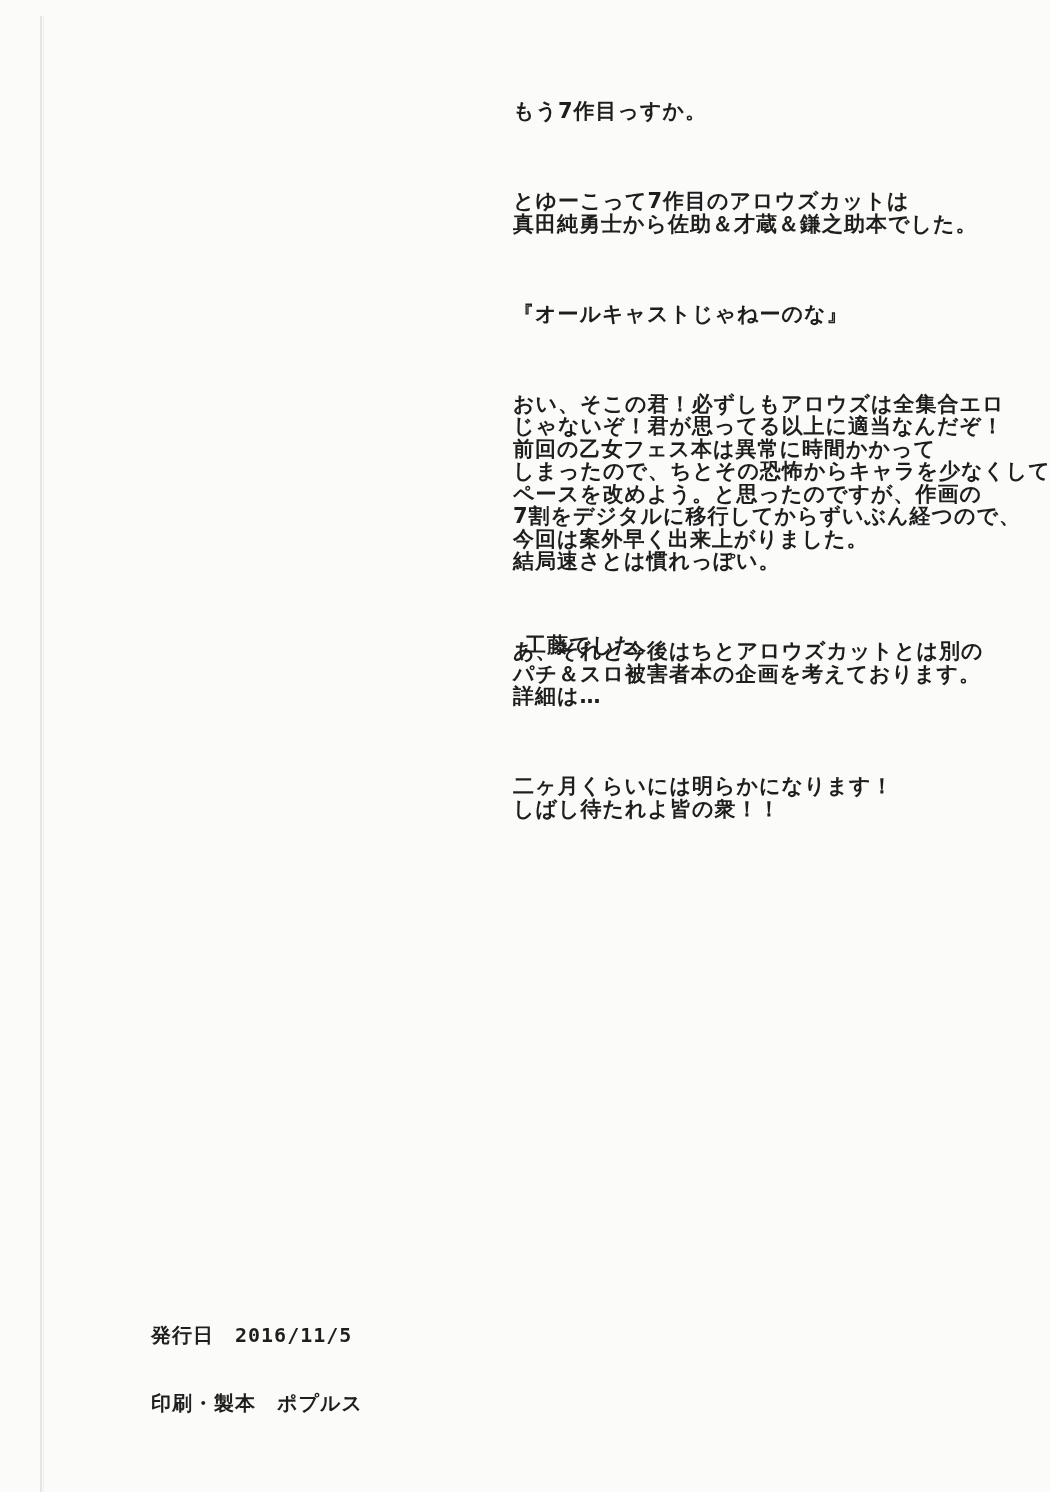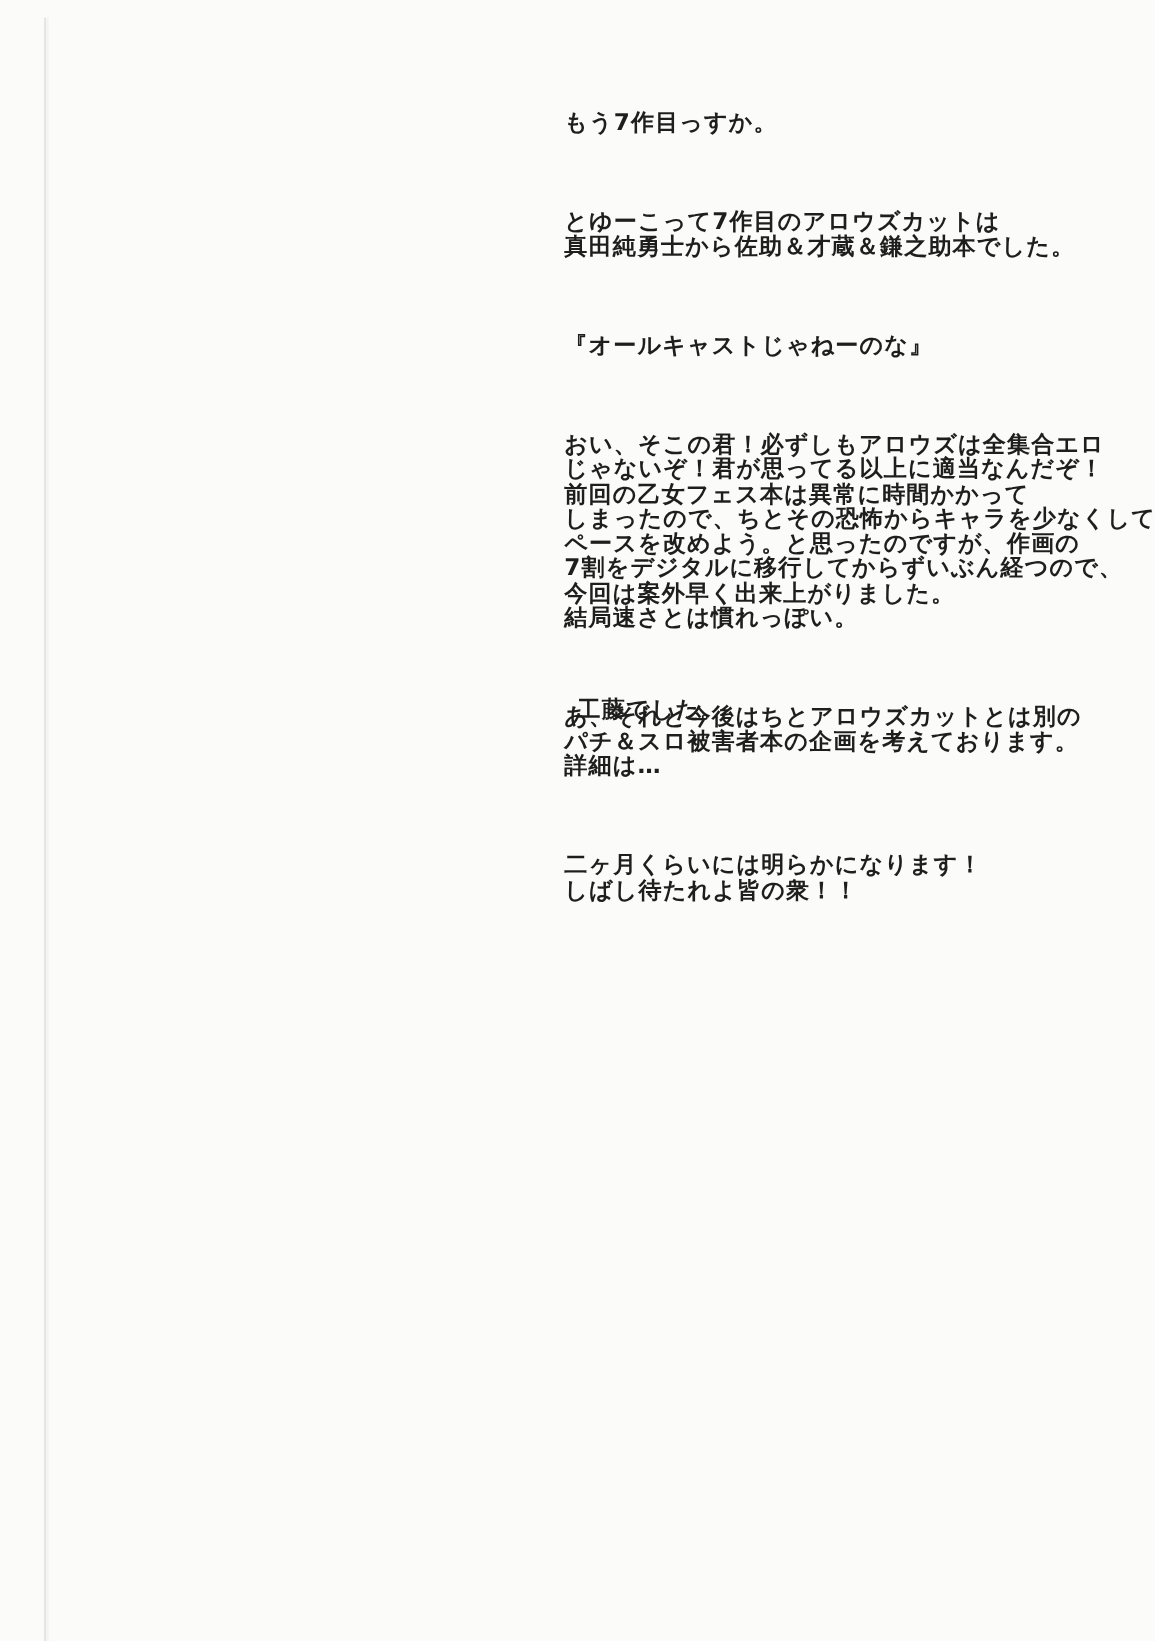--- a/index.html
+++ b/index.html
@@ -69,20 +69,22 @@
     <p class="para">あ、それと今後はちとアロウズカットとは別の
 パチ＆スロ被害者本の企画を考えております。
 詳細は…</p>
     <p class="para">二ヶ月くらいには明らかになります！
 しばし待たれよ皆の衆！！</p>
   </div>
 
   <div class="signature">工藤でした。</div>
 
   <div class="colophon">
+    <p class="cline">発行日　2016/11/5</p>
+    <p class="cline">印刷・製本　ポプルス</p>
     
     
     
     
     
   </div>
 
 </div>
 
 </body></html>

